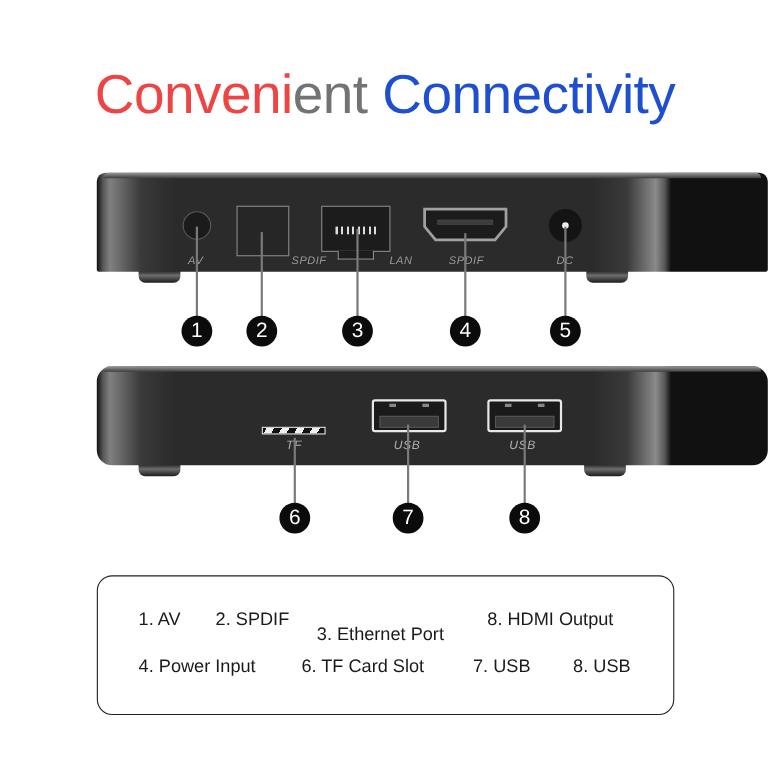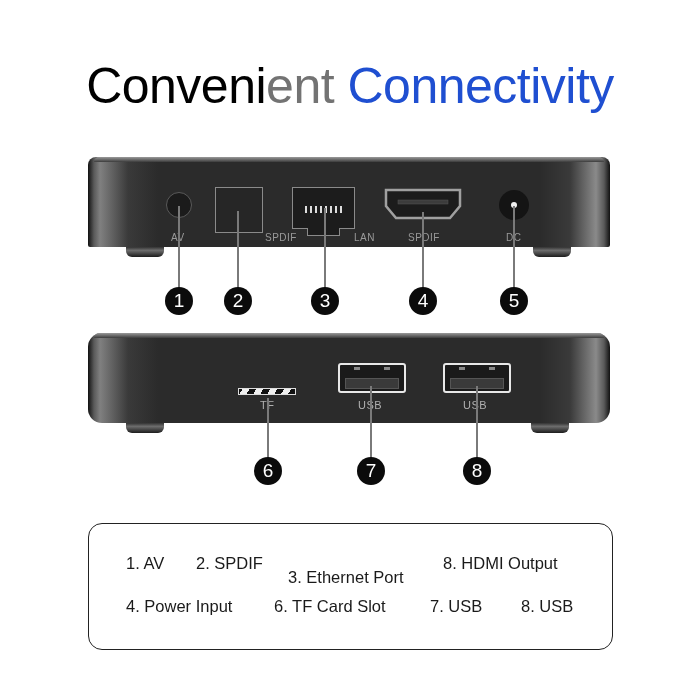--- a/index.html
+++ b/index.html
@@ -1,24 +1,24 @@
 <!DOCTYPE html>
 <html><head>
 <meta charset="utf-8">
 <style>
   html, body { margin:0; padding:0; background:#ffffff; }
   body { width:700px; height:700px; position:relative; overflow:hidden; font-family:"Liberation Sans", sans-serif; }
 
   .title { position:absolute; left:0; top:56px; width:700px; text-align:center; font-size:50px; line-height:60px; letter-spacing:-0.5px; font-family:"Liberation Sans", sans-serif; font-weight:400; }
-  .title .w1 { color:#000000; }
+  .title .w1 { color:#ef4444; }
   .title .w1b { color:#737373; }
   .title .w2 { color:#1f4fd1; }
 
-  .device { position:absolute; left:88px; width:522px; height:90px; border-radius:8px 8px 2px 2px;
-    background: linear-gradient(to right, #111 0px, #5a5a5a 6px, #808080 12px, #3a3a3a 40px, #2b2b2b 70px, #2b2b2b 452px, #3a3a3a 482px, #8a8a8a 508px, #5a5a5a 516px, #111 522px); }
+  .device { position:absolute; left:88px; width:610px; height:90px; border-radius:8px 8px 2px 2px;
+    background: linear-gradient(to right, #111 0px, #5a5a5a 6px, #808080 12px, #3a3a3a 40px, #2b2b2b 70px, #2b2b2b 452px, #3a3a3a 482px, #8a8a8a 508px, #5a5a5a 516px, #111 522px); font-style: italic; }
   .device::before { content:""; position:absolute; left:6px; right:6px; top:0; height:5px; border-radius:6px 6px 0 0;
     background: linear-gradient(to bottom, #9a9a9a, #3c3c3c); }
   .device-top { top:157px; }
   .device-bottom { top:333px;border-radius:14px; }
 
   .foot { position:absolute; width:38px; height:11px; border-radius:0 0 6px 6px;
     background: linear-gradient(to bottom, #222 0%, #6d6d6d 40%, #1c1c1c 100%); }
 
   .port-label { position:absolute; font-size:10px; color:#9a9a9a; letter-spacing:0.5px; font-family:"Liberation Sans", sans-serif; }
 

